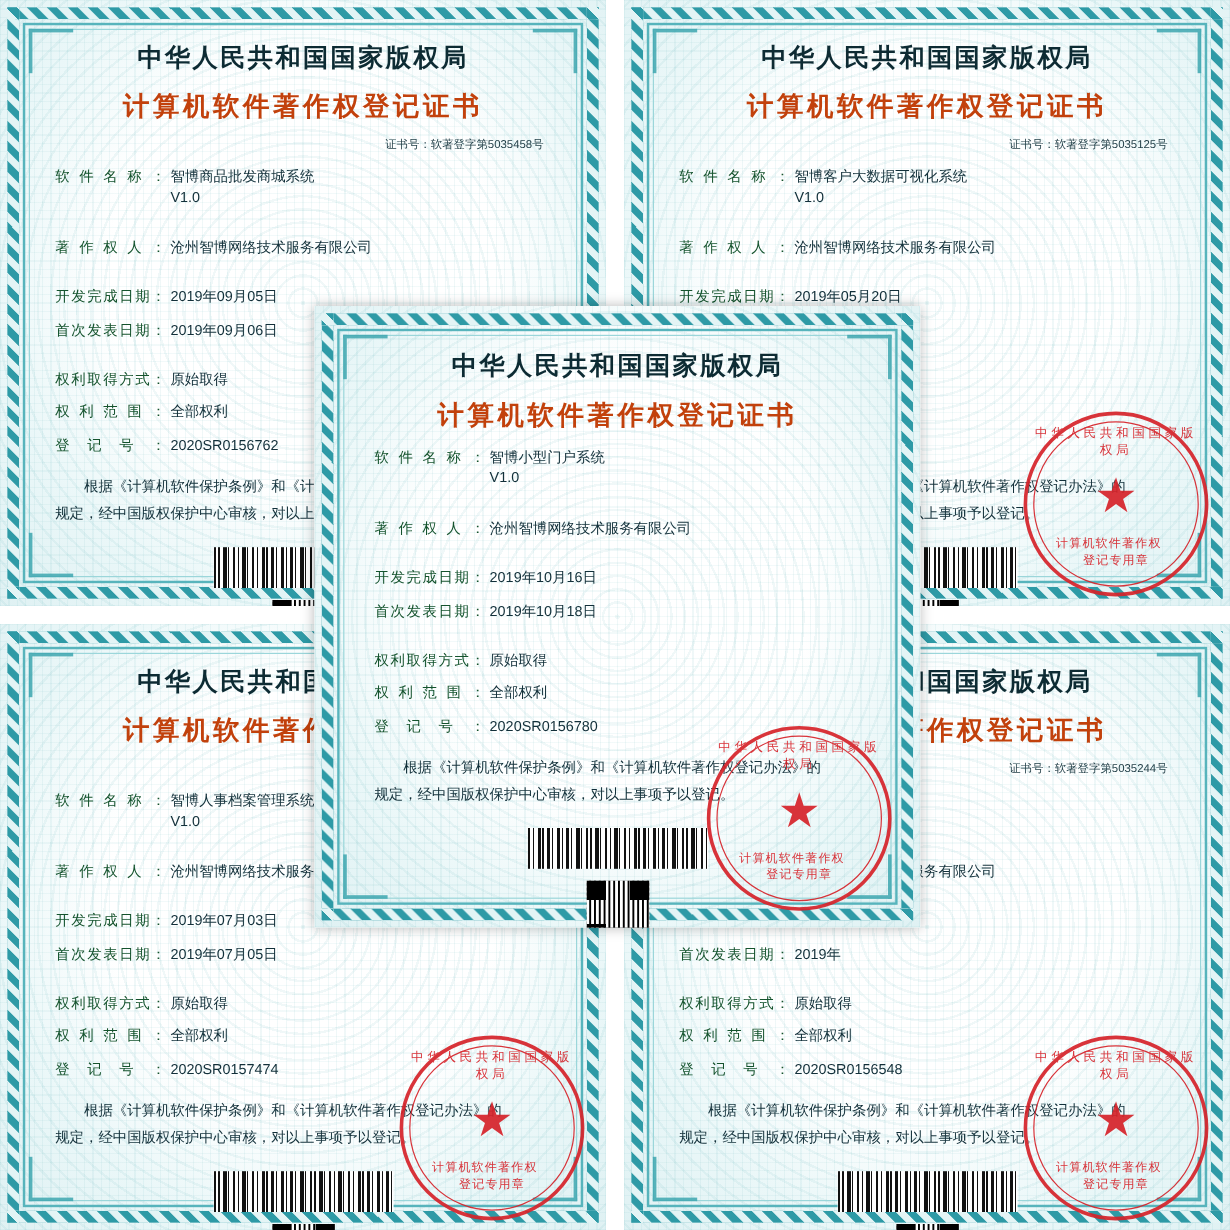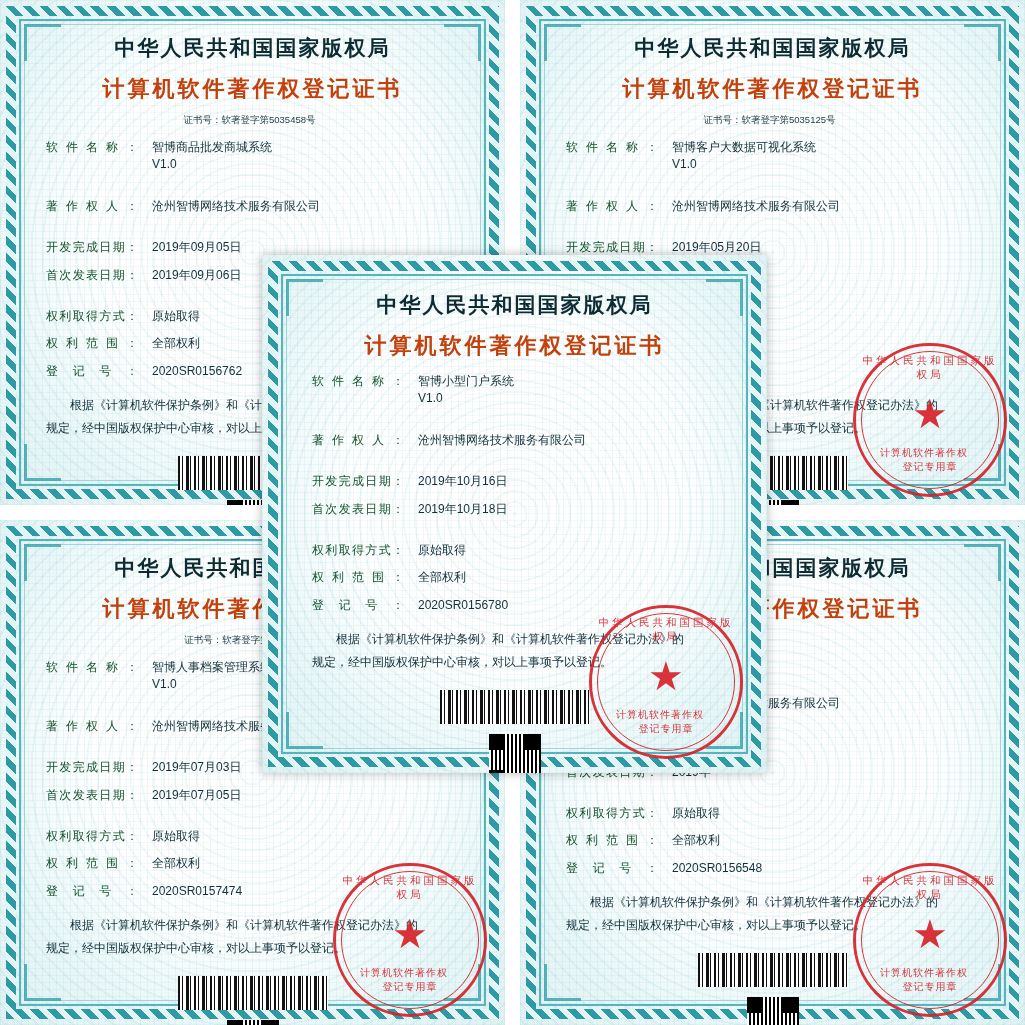--- a/index.html
+++ b/index.html
@@ -84,21 +84,21 @@
   }
   .title2{
     text-align:center;
     font-size:22px;
     font-weight:bold;
     letter-spacing:3px;
     color:#c2410c;
     margin-top:12px;
   }
   .certno{
-    text-align:center;
+    text-align:right;
     font-size:9.5px;
     color:#1d3b44;
     margin-top:10px;
     padding-right:6px;
   }
   .rows{margin-top:12px;font-size:12px;}
   .row{
     display:flex;
     align-items:flex-start;
     margin-bottom:10px;
@@ -106,21 +106,21 @@
   .row .lbl{
     width:92px;
     flex:0 0 92px;
     text-align:justify;
     text-align-last:justify;
     letter-spacing:0px;
     font-size:12px;
     color:#14532d;
   }
   .row .val{
-    margin-left:14px;
+    margin-left:4px;
     font-size:12px;
     color:#12303a;
     line-height:1.45;
     white-space:pre-line;
   }
   .spacer-sm{height:14px;}
   .para{
     margin-top:14px;
     font-size:12px;
     line-height:1.9;
@@ -423,20 +423,23 @@
     <div class="frame2"></div>
     <div class="frame3"></div>
     <div class="corner tl"></div>
     <div class="corner tr"></div>
     <div class="corner bl"></div>
     <div class="corner br"></div>
 
     <div class="content">
       <div class="title1">中华人民共和国国家版权局</div>
       <div class="title2">计算机软件著作权登记证书</div>
+      <div class="certno">
+        <span>证书号：</span><span>软著登字第</span><span>5035244</span><span>号</span>
+      </div>
 
       <div class="rows">
         <div class="row">
           <span class="lbl">软件名称：</span>
           <span class="val"><span>智博软件系统</span><br><span>V1.0</span></span>
         </div>
         <div class="spacer-sm"></div>
         <div class="row">
           <span class="lbl">著作权人：</span>
           <span class="val">沧州智博网络技术服务有限公司</span>

